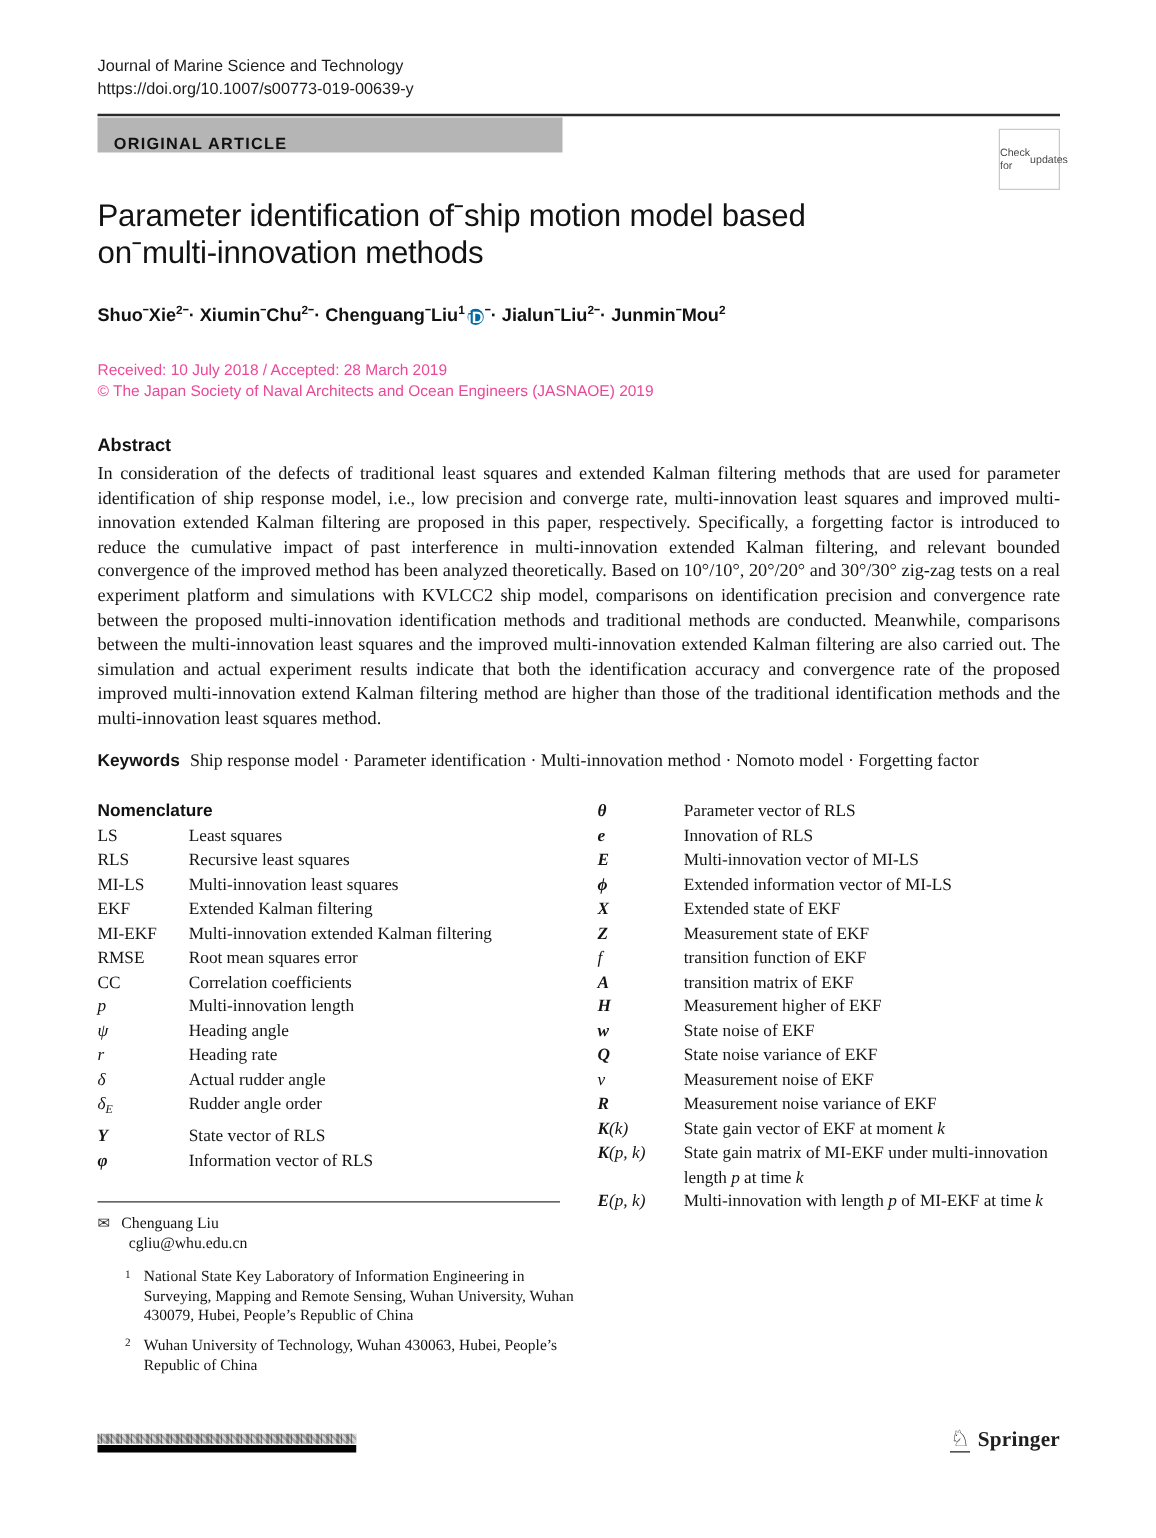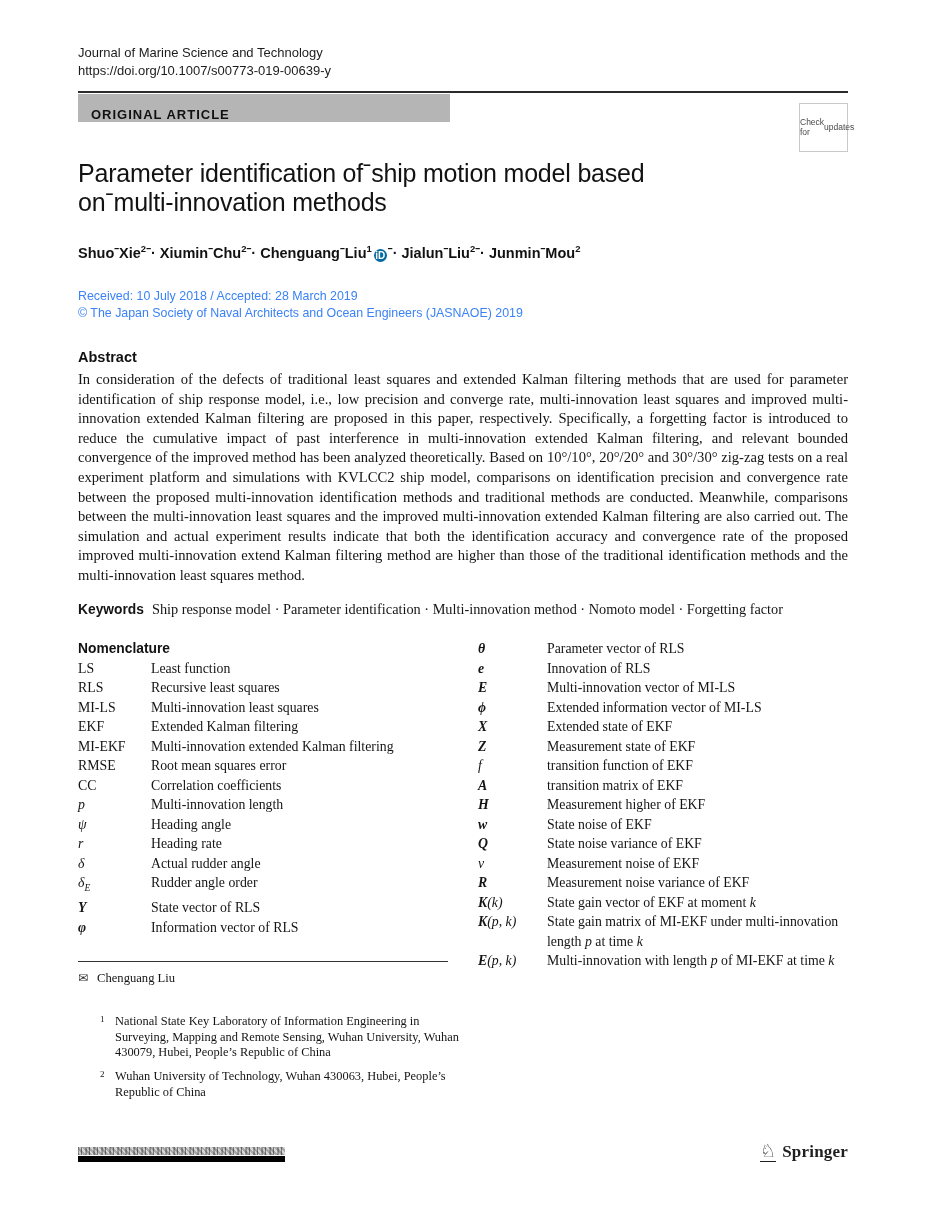--- a/index.html
+++ b/index.html
@@ -37,25 +37,25 @@
   
   .title{
     position:absolute;top:159px;left:0;width:770px;
     font-size:25px;line-height:29px;font-weight:normal;color:#121212;
     letter-spacing:-0.2px;
   }
   .authors{position:absolute;top:243px;left:0;width:770px;font-size:14.5px;font-weight:bold;color:#121212;}
   .authors sup{font-size:9.5px;}
   .orcid{
     display:inline-block;width:13px;height:13px;border-radius:50%;
-    background:#0369a1;color:#fff;font-size:10px;font-weight:bold;
+    background:#0369a1;color:#fff;font-size:13px;font-weight:bold;
     text-align:center;line-height:13px;vertical-align:-1px;margin:0 1px 0 2px;
     cursor:pointer;
   }
-  .dates{position:absolute;top:288px;left:0;width:770px;font-size:12.4px;line-height:17px;color:#3b82f6;}
+  .dates{position:absolute;top:288px;left:0;width:770px;font-size:12.4px;line-height:17px;color:#ec4899;}
 
   
   .abs-heading{position:absolute;top:349px;left:0;font-size:14.5px;font-weight:bold;color:#111;}
   .abs-text{
     position:absolute;top:370px;left:0;width:770px;
     font-family:"Liberation Serif",serif;font-size:14.6px;line-height:19.6px;
     text-align:justify;color:#141414;
   }
   .keywords{
     position:absolute;top:601px;left:0;width:770px;
@@ -153,21 +153,21 @@
     <div class="keywords">
       <span class="kw-label">Keywords</span><span>Ship response model · Parameter identification · Multi-innovation method · Nomoto model · Forgetting factor</span>
     </div>
 
     <div class="nomen">
       <div class="ncol-left">
         <div class="nomen-heading">Nomenclature</div>
         <div>
             <div class="nrow">
               <span class="term"><span class="t-roman">LS</span></span>
-              <span class="def">Least function</span>
+              <span class="def">Least squares</span>
             </div>
             <div class="nrow">
               <span class="term"><span class="t-roman">RLS</span></span>
               <span class="def">Recursive least squares</span>
             </div>
             <div class="nrow">
               <span class="term"><span class="t-roman">MI-LS</span></span>
               <span class="def">Multi-innovation least squares</span>
             </div>
             <div class="nrow">
@@ -282,20 +282,21 @@
               <span class="term"><span class="t-bi">E</span><span class="t-tail">(p, k)</span></span>
               <span class="def">Multi-innovation with length <i>p</i> of MI-EKF at time <i>k</i></span>
             </div>
           </div>
       </div>
     </div>
 
     <div class="foot-rule"></div>
     <div class="corresponding">
       <span class="env">✉</span><span>Chenguang Liu</span>
+      <a class="email">cgliu@whu.edu.cn</a>
     </div>
     <div class="affiliations">
         <div class="aff"><span class="aff-sup">1</span><span>National State Key Laboratory of Information Engineering in Surveying, Mapping and Remote Sensing, Wuhan University, Wuhan 430079, Hubei, People’s Republic of China</span></div>
         <div class="aff"><span class="aff-sup">2</span><span>Wuhan University of Technology, Wuhan 430063, Hubei, People’s Republic of China</span></div>
       </div>
 
     <div class="noise-strip">
       <div class="noise"></div>
       <div class="bar"></div>
     </div>

